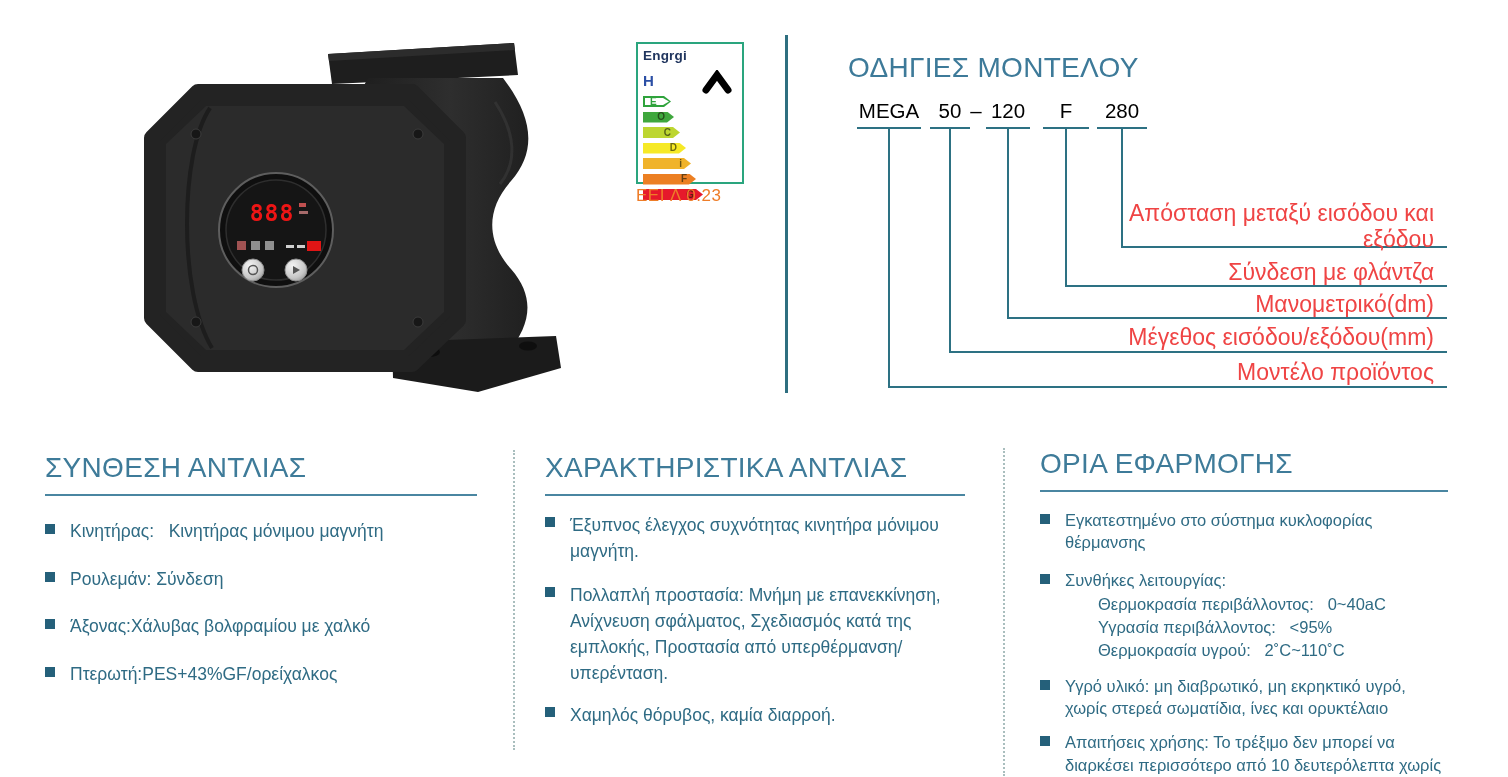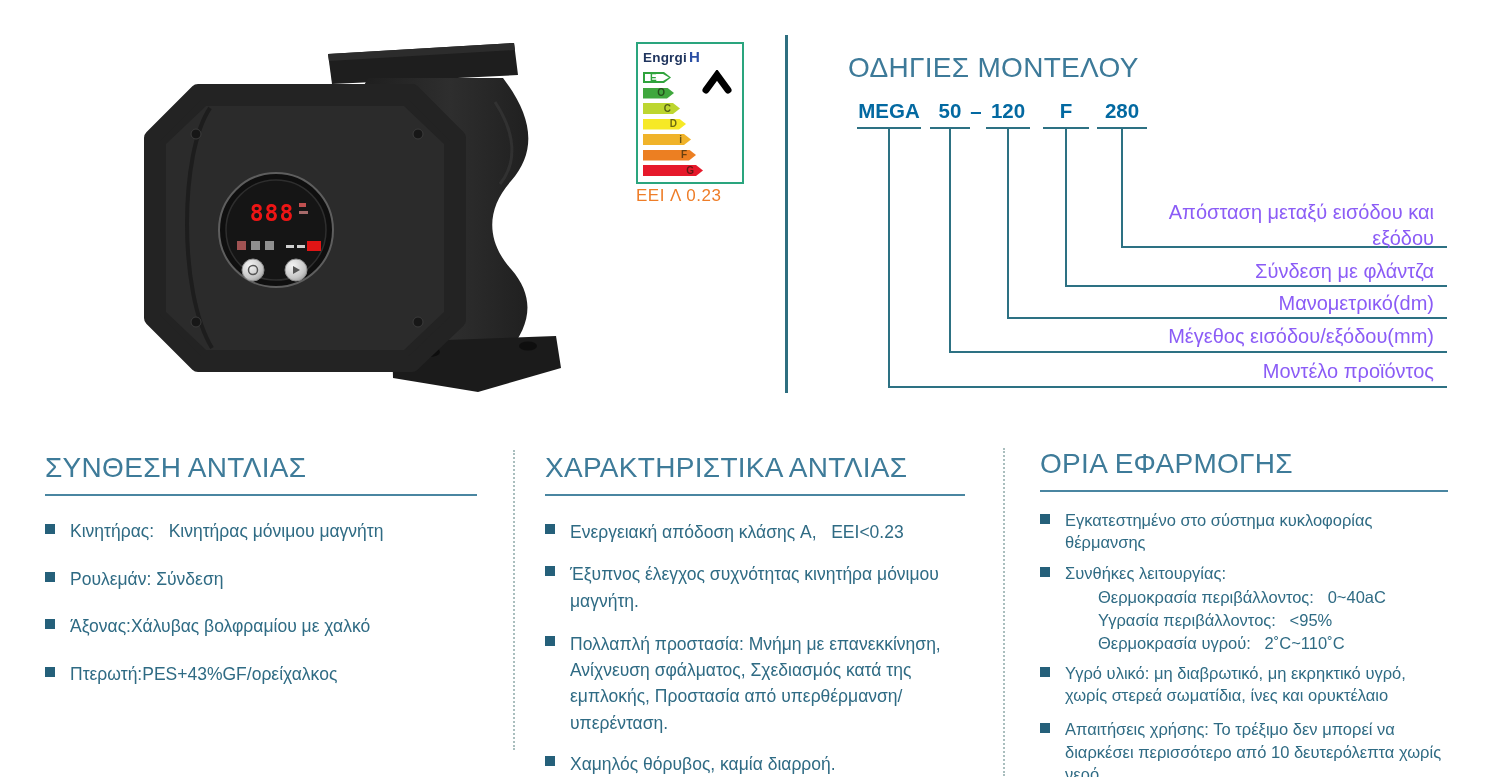--- a/index.html
+++ b/index.html
@@ -7,46 +7,46 @@
     width:1508px;height:777px;position:relative;background:#ffffff;
     font-family:"Liberation Sans","DejaVu Sans",sans-serif;overflow:hidden;
     -webkit-font-smoothing:antialiased;
   }
   .abs{position:absolute;}
   
   .energy-box{
     left:636px;top:42px;width:108px;height:142px;border:2px solid #2aa57e;
     background:#fff;box-sizing:border-box;padding:4px 5px;
   }
-  .energy-head{display:flex;align-items:baseline;gap:2px;}
+  .energy-head{display:flex;align-items:baseline;gap:9px;flex-direction:column;}
   .energy-brand{font-size:13.5px;font-weight:600;color:#20355e;letter-spacing:.2px;}
   .energy-logo{font-size:15px;font-weight:800;color:#2b4fa5;}
   .caret-up{position:absolute;right:10px;top:26px;}
   .bars{margin-top:7px;display:flex;flex-direction:column;gap:4.5px;}
   .bar{height:11px;position:relative;
     clip-path:polygon(0 0,calc(100% - 7px) 0,100% 50%,calc(100% - 7px) 100%,0 100%);}
   .bar .bar-letter{
     position:absolute;right:9px;top:50%;transform:translateY(-54%);
     font-size:10px;font-weight:700;color:rgba(20,25,5,.62);line-height:1;
   }
   .bar.outline{background:#2fa33c;}
   .bar.outline .inner{
     position:absolute;inset:2px;background:#fff;
     clip-path:polygon(0 0,calc(100% - 6px) 0,100% 50%,calc(100% - 6px) 100%,0 100%);}
   .bar.outline .bar-letter{color:#2fa33c;right:auto;left:7px;}
   .eei-text{left:636px;top:186px;font-size:17px;font-weight:400;color:#ee7d28;letter-spacing:.5px;}
   
   .v-separator{left:785px;top:35px;width:3px;height:358px;background:#2e6f80;}
   
   .guide-title{left:848px;top:52px;font-size:28px;color:#3d7a99;letter-spacing:.3px;}
-  .code-part{top:99px;transform:translateX(-50%);font-size:20.5px;color:#0369a1;white-space:nowrap;font-weight:bold;}
+  .code-part{top:99px;transform:translateX(-50%);font-size:20.5px;color:#000000;white-space:nowrap;}
   .tbar{top:127px;height:2px;background:#2d7183;transform:translateX(-50%);}
   .vline{width:2px;background:#2d7183;}
   .hline{height:2px;background:#2d7183;}
-  .leader-label{right:74px;text-align:right;font-size:20px;color:#8b5cf6;white-space:nowrap;line-height:1.3;}
+  .leader-label{right:74px;text-align:right;font-size:23px;color:#ef4444;white-space:nowrap;line-height:1.3;}
   
   .section h2{margin:0;font-size:28px;font-weight:400;color:#3e7b99;letter-spacing:.3px;white-space:nowrap;}
   .rule{height:2px;background:#4a86a1;margin-top:10px;}
   .item{display:flex;align-items:flex-start;color:#2f6b84;}
   .bullet{width:10px;height:10px;background:#25607a;flex:0 0 auto;margin-top:5px;margin-right:15px;}
   #col-composition .item{margin-top:23px;font-size:17.5px;line-height:1.4;text-align:right;}
   #col-features .item{font-size:17.5px;line-height:1.5;}
   #col-limits .item{font-size:16.5px;line-height:1.35;}
   .cond-line{padding-left:58px;margin-top:4px;font-size:16.5px;color:#2f6b84;}
   .dotted-divider{border-left:2px dotted #a9bebe;width:0;}
@@ -220,24 +220,20 @@
     <span class="bullet"></span>
     <span>Πτερωτή:PES+43%GF/ορείχαλκος</span>
   </div>
 </div>
 
 <div class="abs dotted-divider" style="left:513px;top:450px;height:300px"></div>
 
 <div class="abs section" id="col-features" style="left:545px;top:452px;width:428px">
   <h2>ΧΑΡΑΚΤΗΡΙΣΤΙΚΑ ΑΝΤΛΙΑΣ</h2>
   <div class="rule" style="width:420px"></div>
-  <div class="item" style="margin-top:23px">
-    <span class="bullet"></span>
-    <span>Ενεργειακή απόδοση κλάσης A,&nbsp;&nbsp;&nbsp;EEI&lt;0.23</span>
-  </div>
   <div class="item" style="margin-top:16px">
     <span class="bullet"></span>
     <span>Έξυπνος έλεγχος συχνότητας κινητήρα μόνιμου μαγνήτη.</span>
   </div>
   <div class="item" style="margin-top:17px">
     <span class="bullet"></span>
     <span>Πολλαπλή προστασία: Μνήμη με επανεκκίνηση, Ανίχνευση σφάλματος, Σχεδιασμός κατά της εμπλοκής, Προστασία από υπερθέρμανση/υπερένταση.</span>
   </div>
   <div class="item" style="margin-top:15px">
     <span class="bullet"></span>
@@ -247,28 +243,28 @@
 
 <div class="abs dotted-divider" style="left:1003px;top:448px;height:328px"></div>
 
 <div class="abs section" id="col-limits" style="left:1040px;top:448px;width:410px">
   <h2>ΟΡΙΑ ΕΦΑΡΜΟΓΗΣ</h2>
   <div class="rule" style="width:408px"></div>
   <div class="item" style="margin-top:17px">
     <span class="bullet"></span>
     <span>Εγκατεστημένο στο σύστημα κυκλοφορίας θέρμανσης</span>
   </div>
-  <div class="item" style="margin-top:8px">
+  <div class="item" style="margin-top:15px">
     <span class="bullet"></span>
     <span>Συνθήκες λειτουργίας:</span>
   </div>
   <div class="cond-line">Θερμοκρασία περιβάλλοντος:&nbsp;&nbsp;&nbsp;0~40aC</div>
   <div class="cond-line">Υγρασία περιβάλλοντος:&nbsp;&nbsp;&nbsp;&lt;95%</div>
   <div class="cond-line">Θερμοκρασία υγρού:&nbsp;&nbsp;&nbsp;2˚C~110˚C</div>
-  <div class="item" style="margin-top:9px">
+  <div class="item" style="margin-top:15px">
     <span class="bullet"></span>
     <span>Υγρό υλικό: μη διαβρωτικό, μη εκρηκτικό υγρό, χωρίς στερεά σωματίδια, ίνες και ορυκτέλαιο</span>
   </div>
   <div class="item" style="margin-top:12px">
     <span class="bullet"></span>
     <span>Απαιτήσεις χρήσης: Το τρέξιμο δεν μπορεί να διαρκέσει περισσότερο από 10 δευτερόλεπτα χωρίς νερό.</span>
   </div>
 </div>
 
 </body></html>

